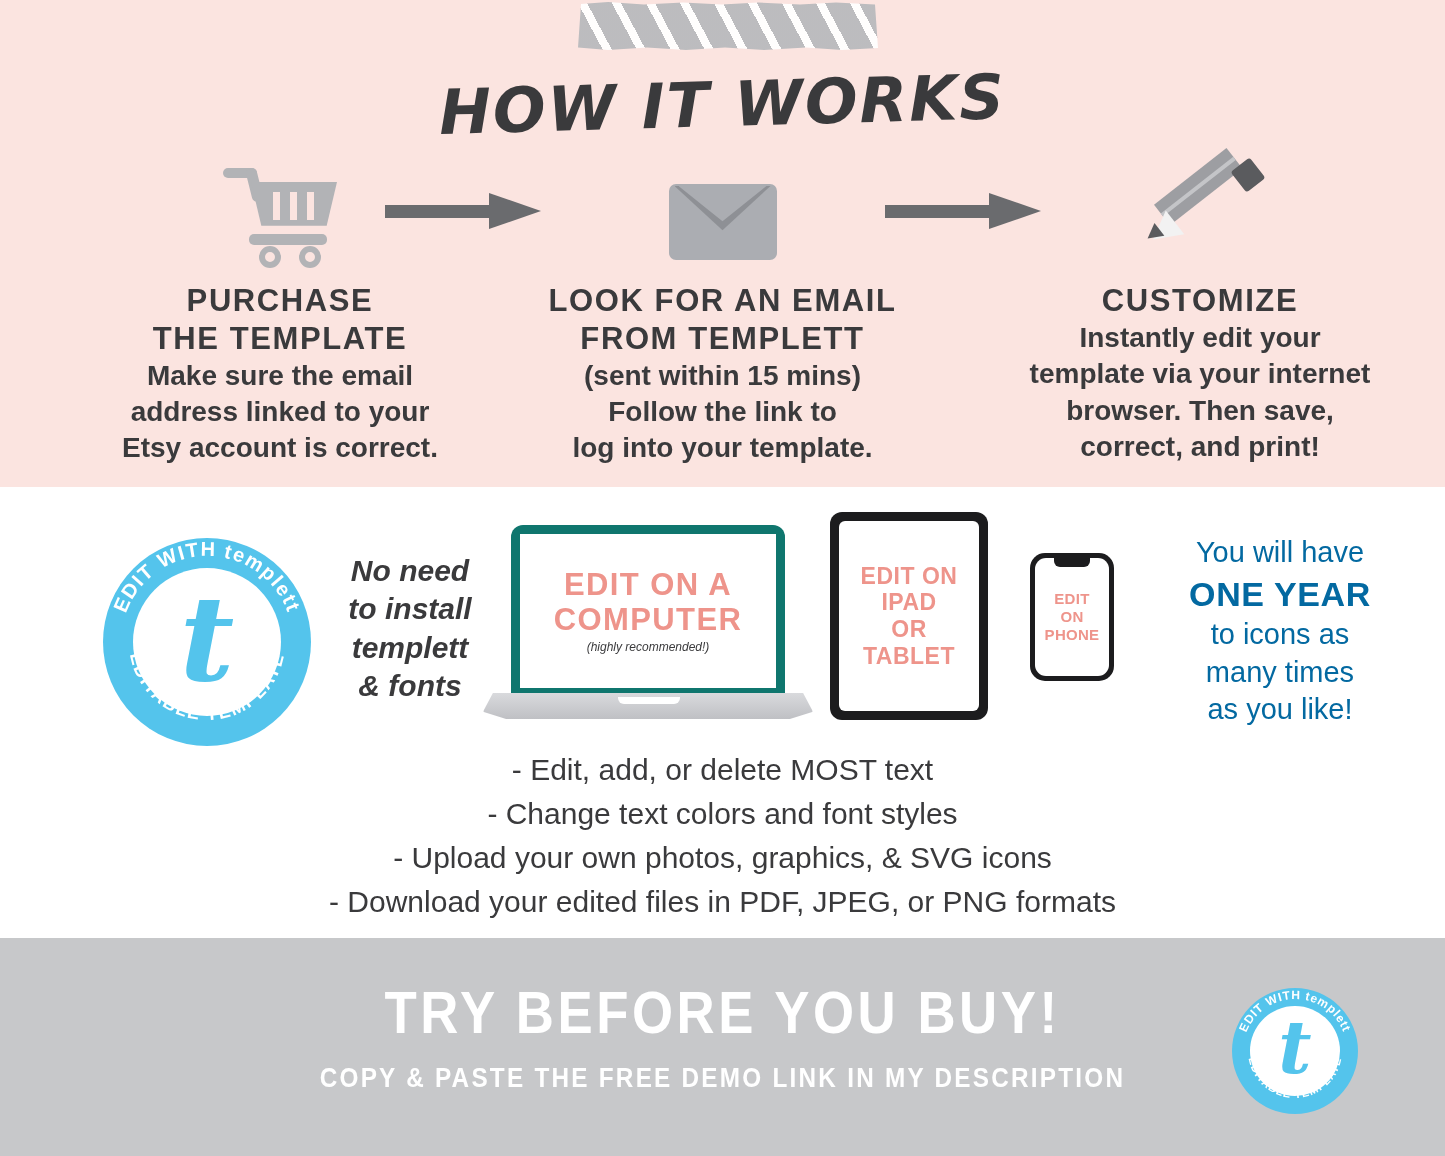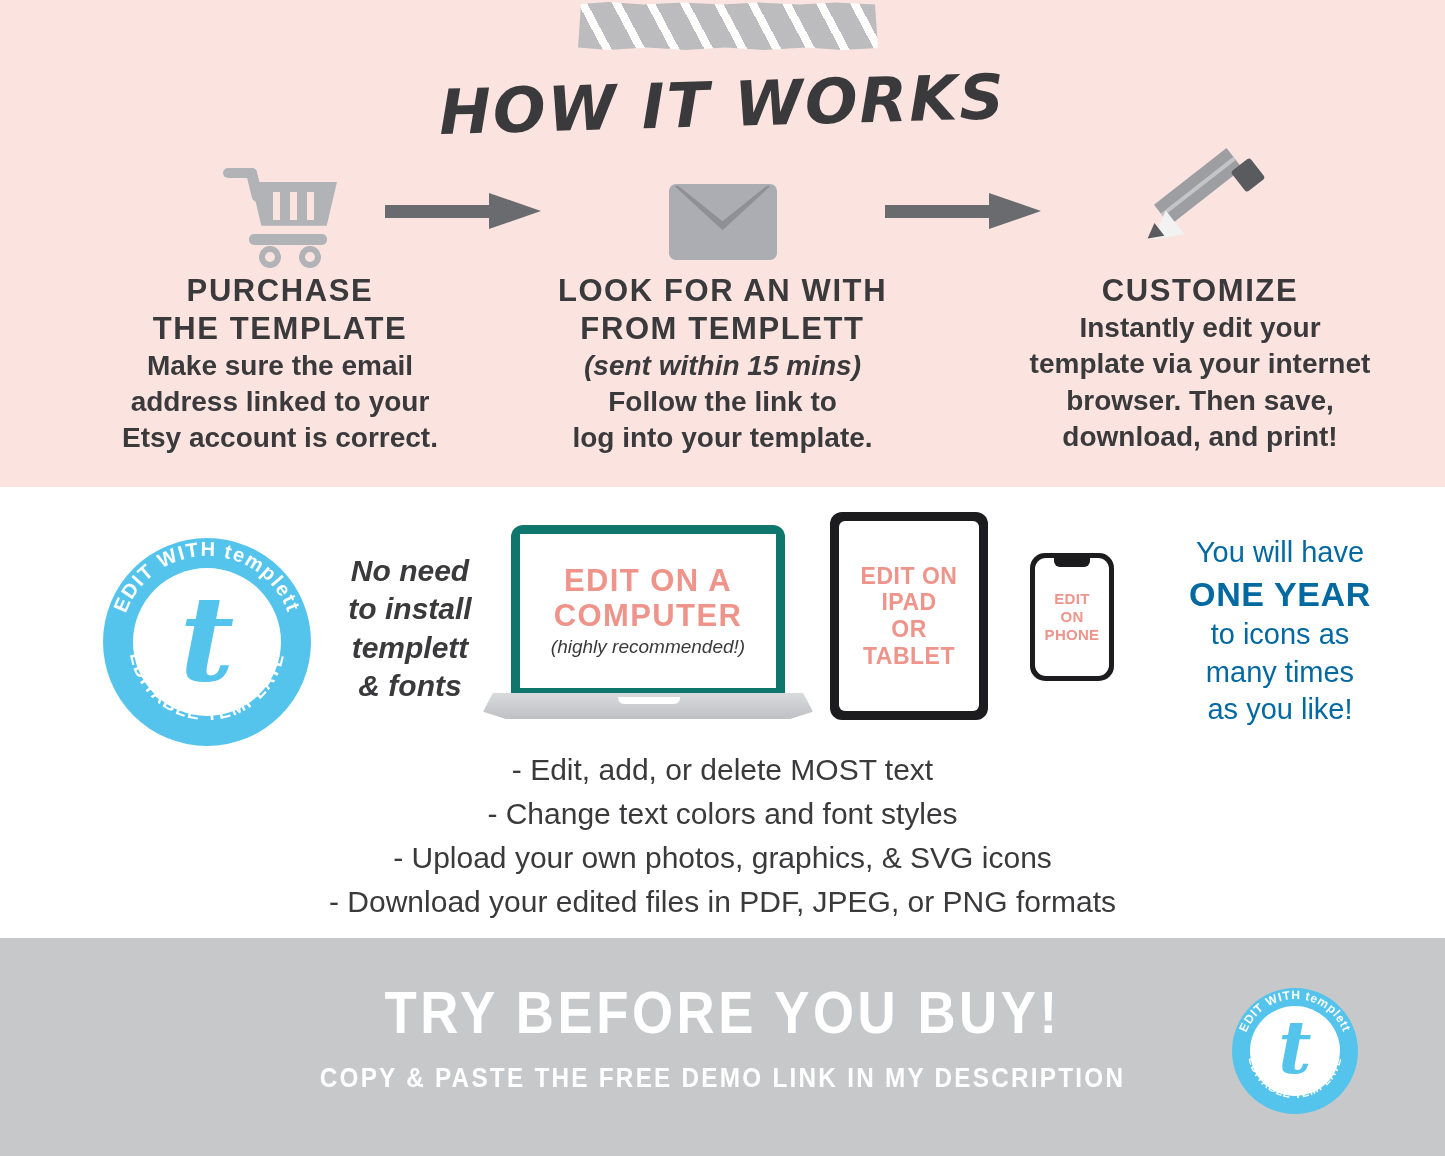--- a/index.html
+++ b/index.html
@@ -39,24 +39,24 @@
 
   .col{ position:absolute; text-align:center; top:150px; }
   #col1{ left:100px; width:360px; }
   #col2{ left:510px; width:425px; }
   #col3{ left:990px; width:420px; }
 
   .icon-slot{ height:110px; display:flex; align-items:flex-end; justify-content:center; }
 
   .col-head{
     font-size:31px; font-weight:700; letter-spacing:1.6px;
-    color:#3a3a3c; line-height:1.22; margin-top:12px;
+    color:#3a3a3c; line-height:1.22; margin-top:22px;
   }
   .col-ital{
-    font-size:28px; font-style:italic; font-weight:600;
+    font-size:28px; font-weight:600;
     color:#3a3a3c; line-height:1.3;
   }
   .col-body{
     font-size:28px; color:#3a3a3c; line-height:1.3; font-weight:700;
   }
 
   
   .arrow{ position:absolute; top:193px; height:36px; width:160px; }
   #arrow1{ left:385px; }
   #arrow2{ left:885px; }
@@ -179,21 +179,21 @@
     background:linear-gradient(#d9dadd,#bfc0c4);
     border-radius:3px 3px 10px 10px;
     clip-path:polygon(3% 0%,97% 0%,100% 72%,93% 100%,7% 100%,0% 72%);
   }
   #laptop .notch{
     position:absolute; left:135px; top:172px; width:62px; height:7px;
     background:#fff; border-radius:0 0 6px 6px;
   }
   .dev-coral{ color:#ee948b; font-weight:700; }
   #laptop .l1{ font-size:31px; letter-spacing:1.4px; line-height:1.12; text-align:center; }
-  #laptop .l2{ font-size:19px; font-style:italic; color:#3a3a3c; margin-top:3px; }
+  #laptop .l2{ font-size:12px; font-style:italic; color:#3a3a3c; margin-top:3px; }
 
   
   #tablet{ position:absolute; left:830px; top:512px; width:158px; height:208px; }
   #tablet .frame{
     width:100%; height:100%; background:#1c1c1e; border-radius:12px; padding:9px;
   }
   #tablet .screen{
     width:100%; height:100%; background:#fff; border-radius:6px;
     display:flex; align-items:center; justify-content:center;
     font-size:23px; line-height:1.16; text-align:center; letter-spacing:.5px;
@@ -290,21 +290,21 @@
 
   <div class="col" id="col2">
     <div class="icon-slot">
       <div class="envelope">
         <div class="body"></div>
         <div class="flap"></div>
         <div class="flap2"></div>
       </div>
     </div>
     <div class="col-head">
-      <div>LOOK FOR AN WITH</div>
+      <div>LOOK FOR AN EMAIL</div>
       <div>FROM TEMPLETT</div>
     </div>
     <div class="col-ital">(sent within 15 mins)</div>
     <div class="col-body">
       <div>Follow the link to</div>
       <div>log into your template.</div>
     </div>
   </div>
 
   <div class="col" id="col3">
@@ -317,21 +317,21 @@
         <div class="tipd"></div>
       </div>
     </div>
     <div class="col-head">
       <div>CUSTOMIZE</div>
     </div>
     <div class="col-body">
       <div>Instantly edit your</div>
       <div>template via your internet</div>
       <div>browser. Then save,</div>
-      <div>download, and print!</div>
+      <div>correct, and print!</div>
     </div>
   </div>
 </div>
 
 <div id="white-section"></div>
 
 <div class="badge" id="badge-main">
   <div class="inner"></div>
   <div class="tletter">t</div>
   <svg class="ring-txt" viewBox="0 0 208 208">

